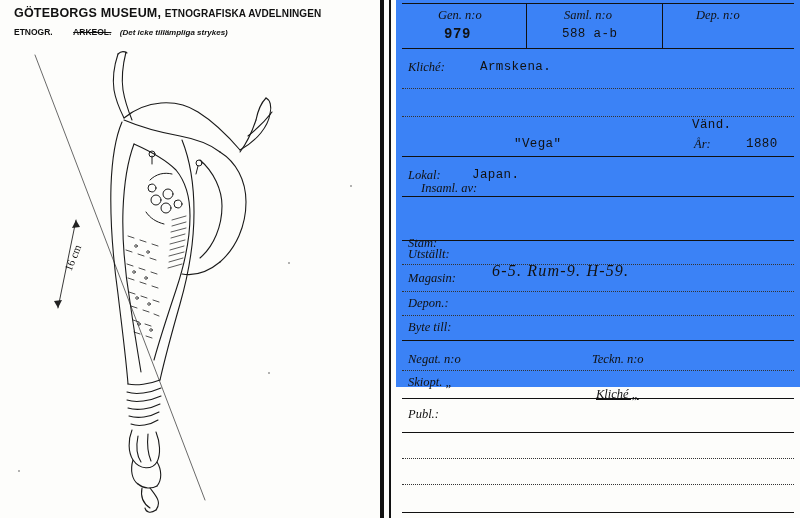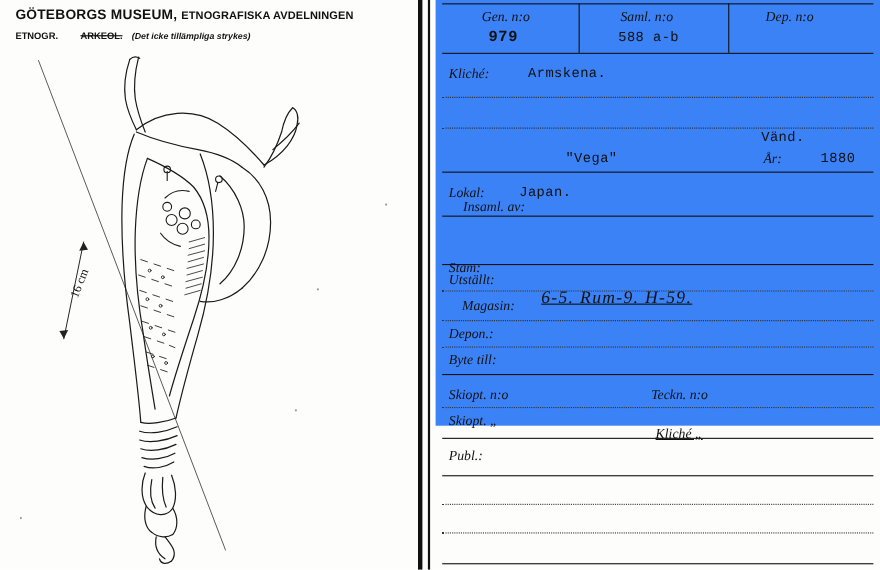--- a/index.html
+++ b/index.html
@@ -344,30 +344,30 @@
 
       <div class="cell-label" style="left:12px; top:168px;">Lokal:</div>
       <div class="cell-value" style="left:76px; top:168px;">Japan.</div>
 
       <div class="cell-label" style="left:12px; top:209px;margin-top:27px;">Stam:</div>
       <div class="cell-value" style="left:76px; top:209px;"></div>
 
       <div class="cell-label" style="left:12px; top:247px;">Utställt:</div>
       <div class="cell-value" style="left:92px; top:247px;"></div>
 
-      <div class="cell-label" style="left:12px; top:271px;margin-left:12px;">Magasin:</div>
-      <div class="hand" style="left:96px; top:262px;text-decoration:underline;">6-5. Rum-9. H-59.</div>
+      <div class="cell-label" style="left:12px; top:271px;">Magasin:</div>
+      <div class="hand" style="left:96px; top:262px;">6-5. Rum-9. H-59.</div>
 
       <div class="cell-label" style="left:12px; top:296px;">Depon.:</div>
       <div class="cell-value" style="left:92px; top:296px;"></div>
 
       <div class="cell-label" style="left:12px; top:320px;">Byte till:</div>
       <div class="cell-value" style="left:92px; top:320px;"></div>
 
-      <div class="cell-label" style="left:12px; top:352px;">Skiopt. n:o</div>
+      <div class="cell-label" style="left:12px; top:352px;">Negat. n:o</div>
       <div class="cell-label" style="left:196px; top:352px;">Teckn.  n:o</div>
 
       <div class="cell-label" style="left:12px; top:375px;">Skiopt.  „</div>
       <div class="cell-label" style="left:200px; top:387px;text-decoration:underline;">Kliché  „</div>
 
       <div class="cell-label" style="left:12px; top:407px;">Publ.:</div>
       <div class="cell-value" style="left:92px; top:407px;"></div>
 
     </div>
   </div>

